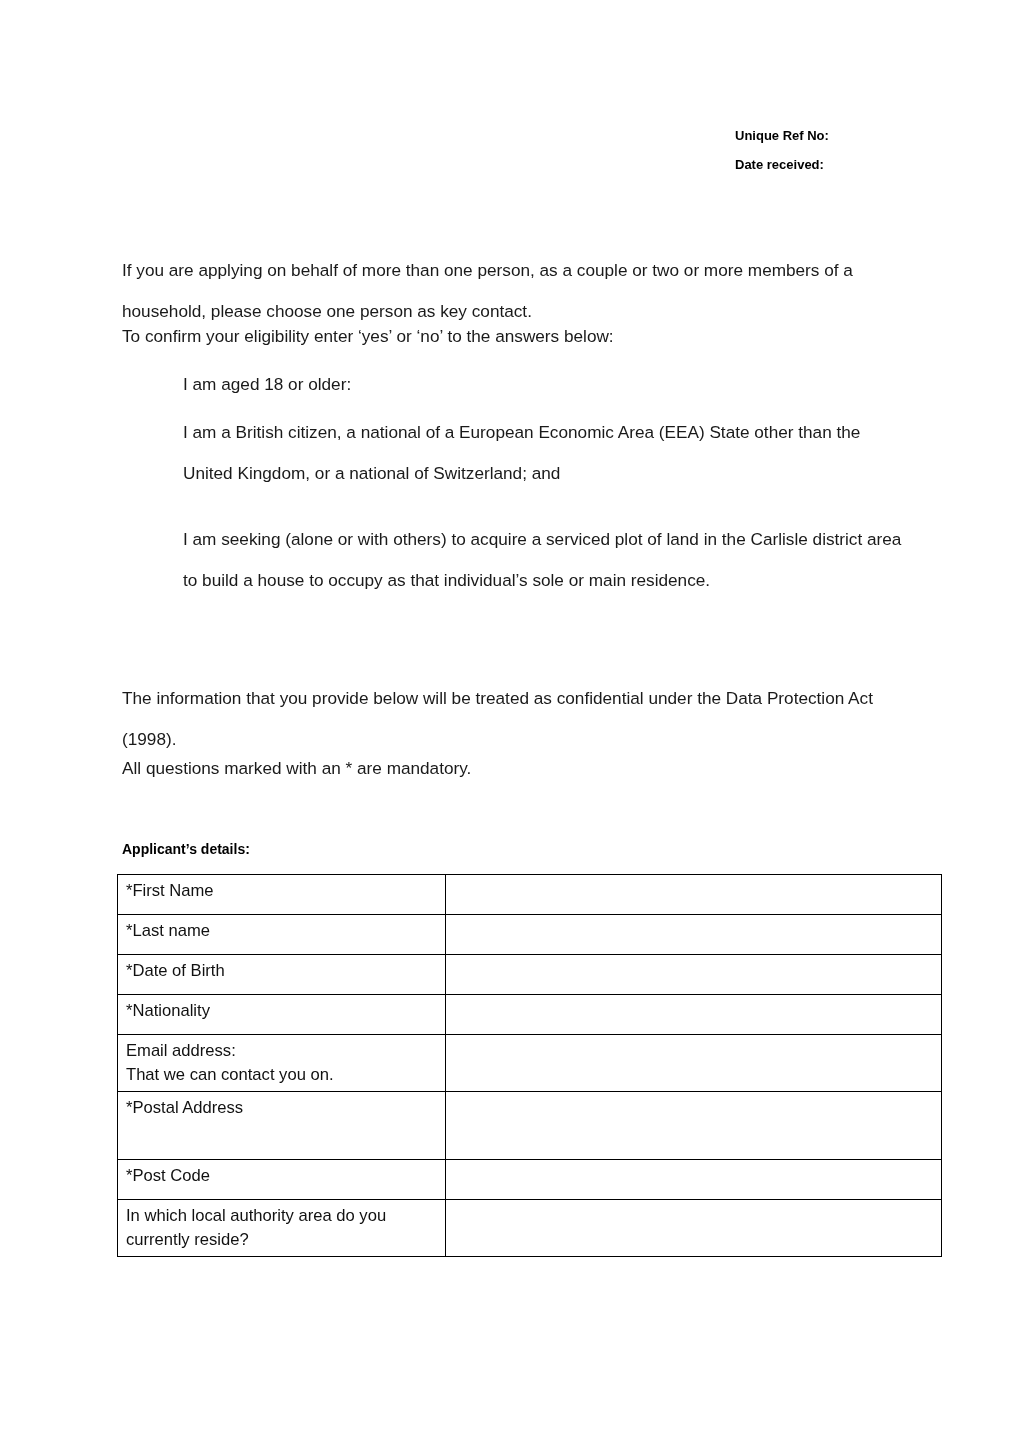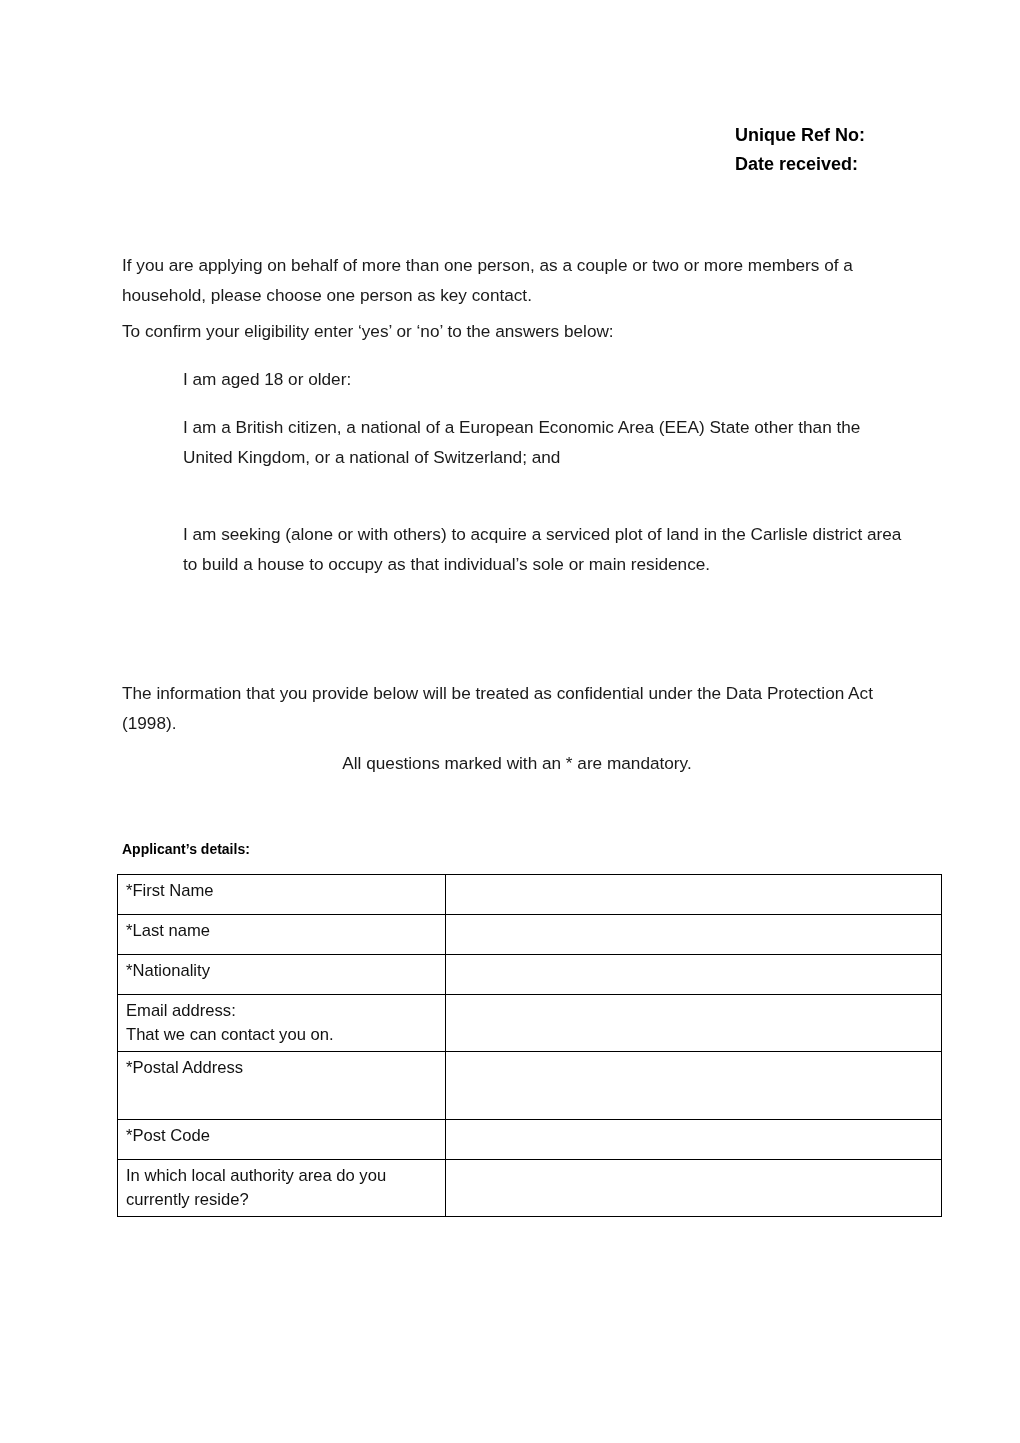--- a/index.html
+++ b/index.html
@@ -22,21 +22,21 @@
   }
 
   
   .ref-block {
     position: absolute;
     left: 735px;
     top: 121px;
     width: 280px;
   }
   .ref-line {
-    font-size: 18px;
+    font-size: 13px;
     font-weight: bold;
     line-height: 29px;
     white-space: nowrap;
   }
 
   
   .doc-title {
     position: absolute;
     left: 122px;
     top: 199px;
@@ -45,33 +45,33 @@
     font-weight: bold;
     line-height: 28px;
     letter-spacing: -0.1px;
     white-space: nowrap;
   }
 
   
   .para {
     position: absolute;
     font-size: 17.2px;
-    line-height: 30px;
+    line-height: 41px;
     color: #1a1a1a;
   }
   .para.lvl0 { left: 122px; width: 790px; }
   .para.lvl1 { left: 183px; width: 730px; }
 
   .p-intro      { top: 250px; }
   .p-confirm    { top: 316px; }
   .p-age        { top: 364px; }
   .p-citizen    { top: 412px; }
   .p-seeking    { top: 519px; }
   .p-dpa        { top: 678px; }
-  .p-mandatory  { top: 748px; text-align: center; }
+  .p-mandatory  { top: 748px; }
 
   
   .section-heading {
     position: absolute;
     left: 122px;
     top: 836px;
     font-size: 14px;
     font-weight: bold;
     line-height: 26px;
   }
@@ -135,20 +135,24 @@
   <table class="form-table">
     <tbody>
       <tr class="r-first">
         <td class="label-cell">*First Name</td>
         <td class="value-cell"></td>
       </tr>
       <tr class="r-last">
         <td class="label-cell">*Last name</td>
         <td class="value-cell"></td>
       </tr>
+      <tr class="r-dob">
+        <td class="label-cell">*Date of Birth</td>
+        <td class="value-cell"></td>
+      </tr>
       <tr class="r-nat">
         <td class="label-cell">*Nationality</td>
         <td class="value-cell"></td>
       </tr>
       <tr class="r-email">
         <td class="label-cell">
           <span class="sub-line">Email address:</span>
           <span class="sub-line">That we can contact you on.</span>
         </td>
         <td class="value-cell"></td>

